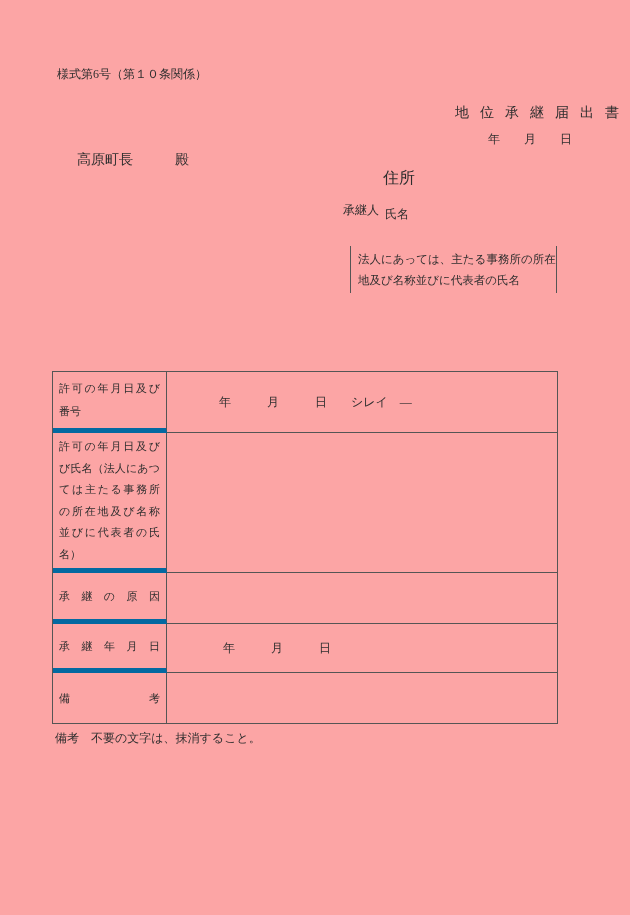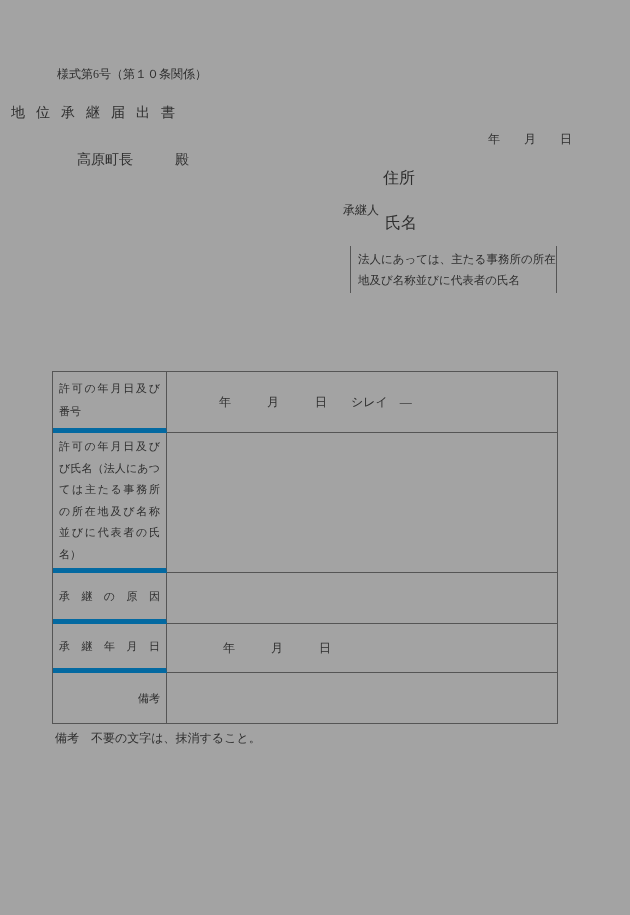--- a/index.html
+++ b/index.html
@@ -5,42 +5,42 @@
   html, body { margin: 0; padding: 0; }
   body {
     width: 630px; height: 915px;
     background: #f6f6f6;
     font-family: "Liberation Serif", "DejaVu Serif", serif;
     color: #2e2e2e;
   }
   .page {
     position: relative;
     width: 630px; height: 915px;
-    background: #a3a3a3;
+    background: #fca5a5;
     overflow: hidden;
   }
   .abs { position: absolute; }
 
   .form-number { left: 57px; top: 66px; font-size: 12px; }
 
   .doc-title {
     left: 0; top: 104px; width: 630px;
-    text-align: left;
+    text-align: right;
     font-size: 14px; font-weight: normal;
     letter-spacing: 11px; text-indent: 11px;
     margin: 0;
   }
 
   .date-line { top: 131px; right: 58px; font-size: 12px; }
 
   .addressee { left: 77px; top: 151px; font-size: 14px; }
 
   .successor-role    { left: 343px; top: 192px; font-size: 12px; margin-top: 10px; }
   .successor-address { left: 383px; top: 168px; font-size: 16px; }
-  .successor-name    { left: 385px; top: 213px; font-size: 16px; }
+  .successor-name    { left: 385px; top: 206px; font-size: 12px; }
 
   .corp-note {
     left: 350px; top: 246px; width: 204px; height: 47px;
     display: flex; align-items: stretch;
   }
   .bracket-l {
     width: 11px;
     border: 1px solid #555; border-right: none;
   }
   .bracket-r {
@@ -73,21 +73,21 @@
     padding: 0 6px;
     display: flex; flex-direction: column; justify-content: space-evenly;
   }
   .vcell {
     border-bottom: 1px solid #555;
     display: flex; align-items: center;
     padding-left: 52px;
     font-size: 12px;
   }
   .vcell.pad-lg { padding-left: 56px; }
-  .lastrow { border-bottom: none; align-items: flex-end; }
+  .lastrow { border-bottom: none; }
 
   .footnote { left: 55px; top: 730px; font-size: 12px; }
 </style>
 </head>
 <body>
 
 <div class="page">
 
   <div class="abs form-number">様式第6号（第１０条関係）</div>
 

